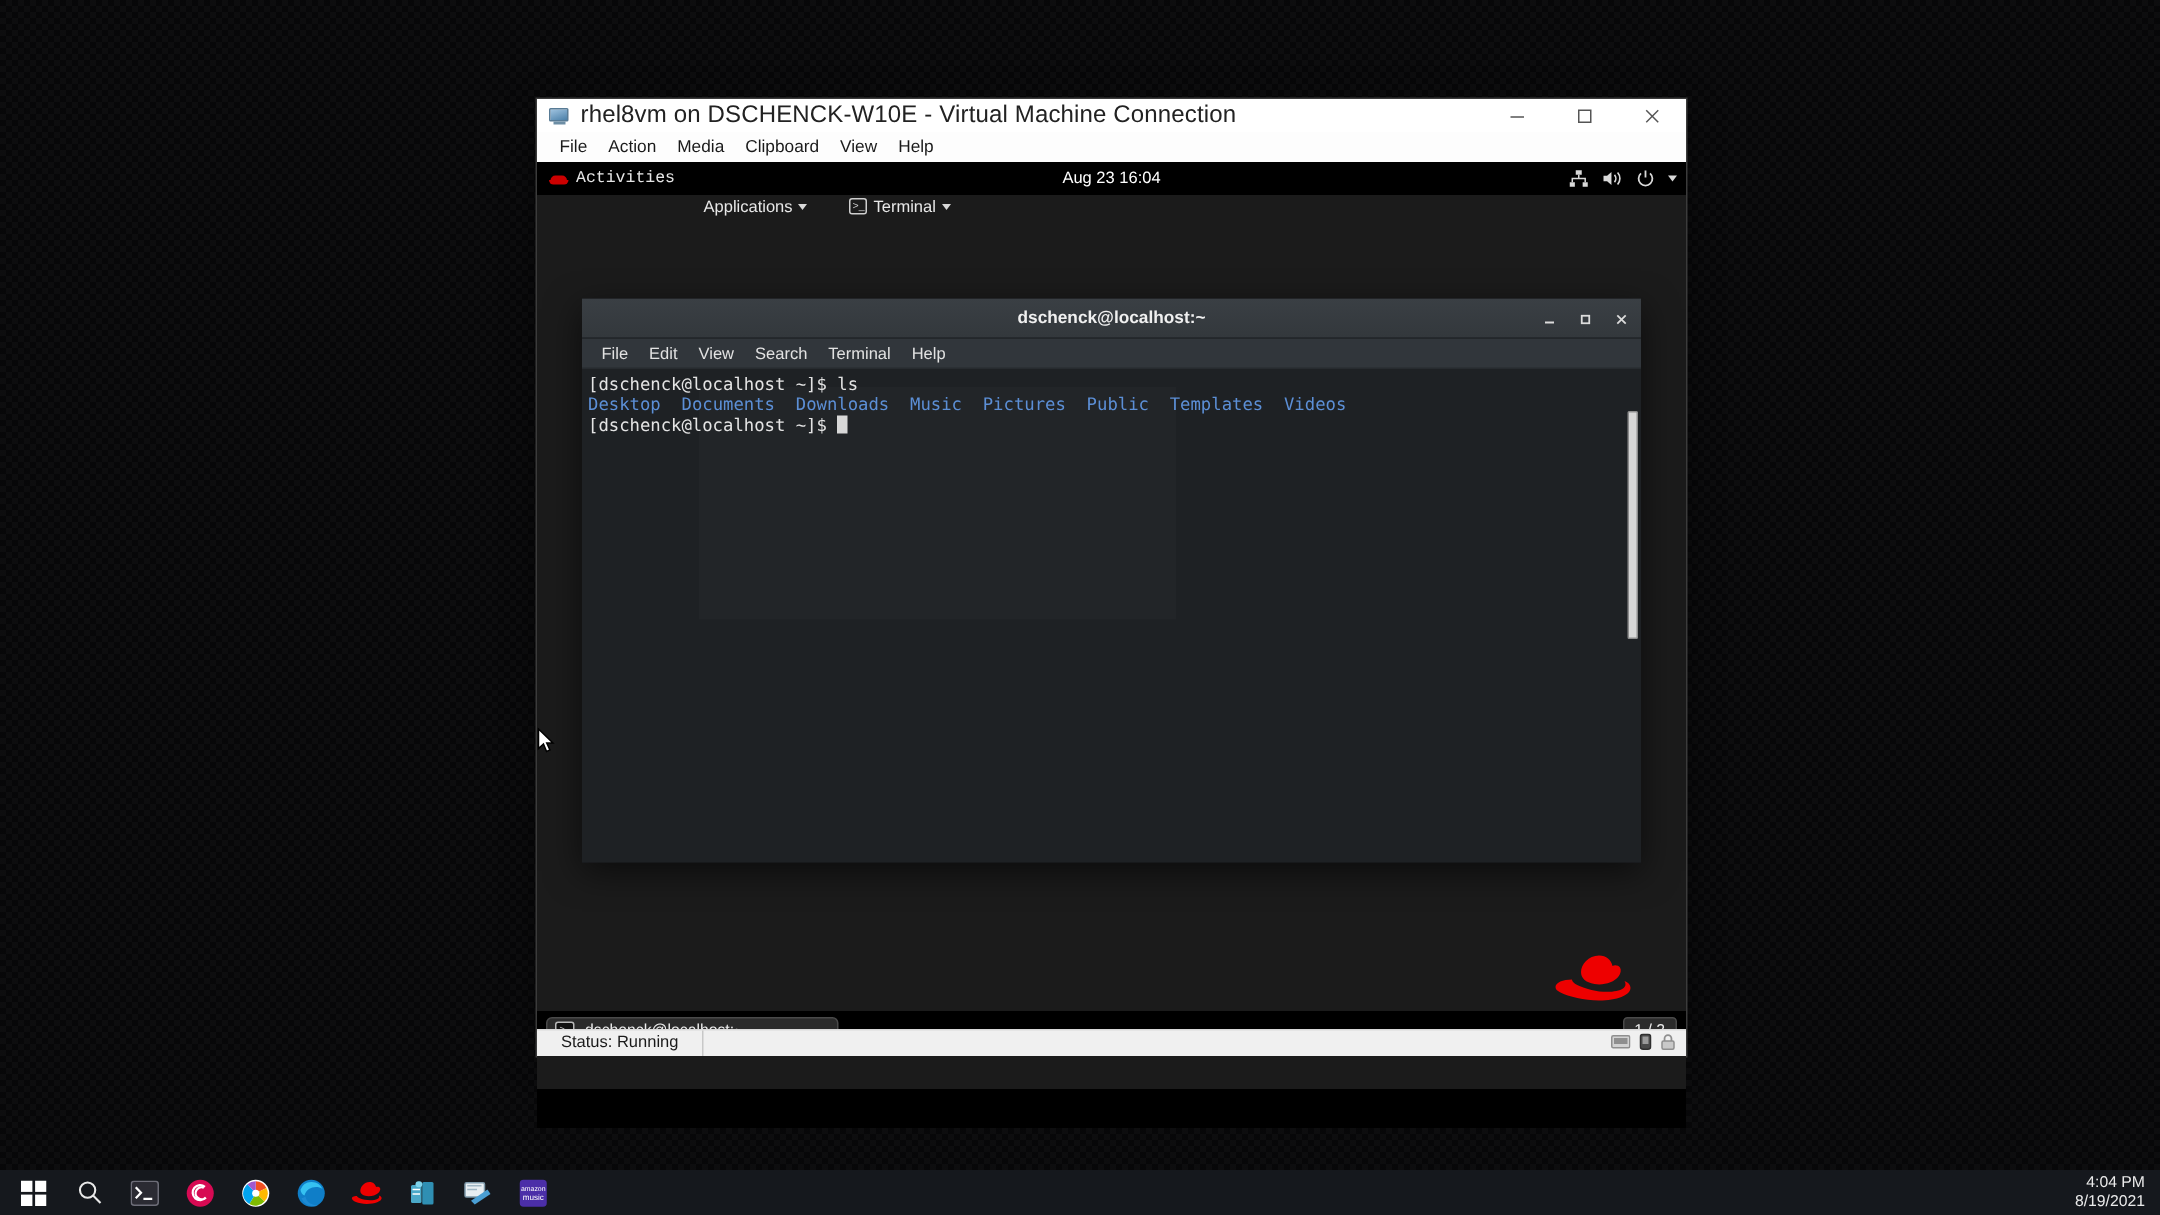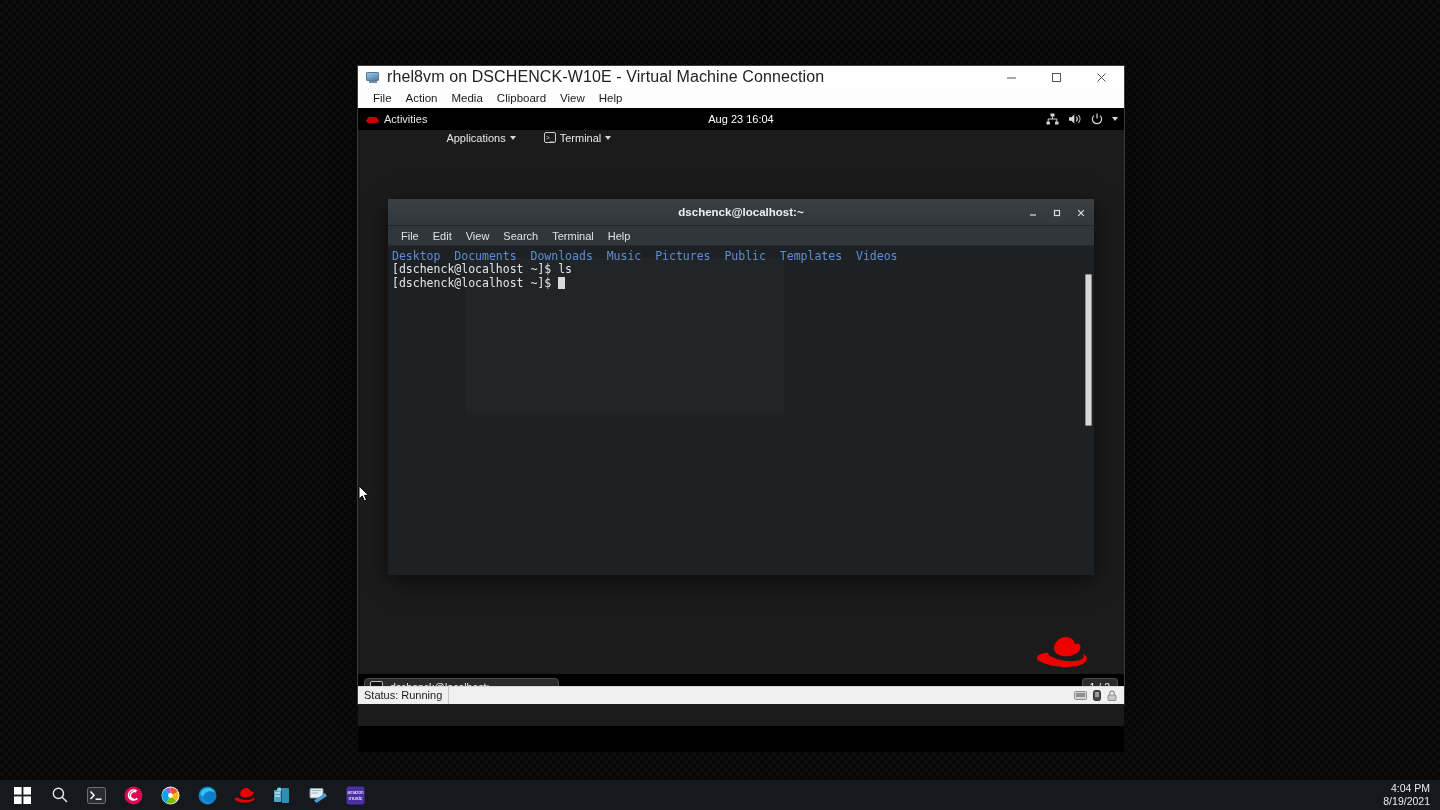--- a/index.html
+++ b/index.html
@@ -92,21 +92,21 @@
 
   
   #gnome-topbar {
     height: 22px; width: 766px;
     background: #000000;
     display: flex; align-items: center;
     color: #e6e6e6;
     font-size: 11px;
     position: relative;
   }
-  #activities-group { display: flex; align-items: center; padding-left: 8px; gap: 5px; }
+  #activities-group { display: flex; align-items: center; padding-left: 8px; gap: 5px; font-family: Liberation Mono, monospace; }
   #rh-dot {
     width: 13px; height: 10px; position: relative; flex:none;
   }
   #rh-dot .hat {
     position:absolute; left:1px; top:3px; width:11px; height:5px;
     background:#cc0000; border-radius: 6px 6px 3px 3px;
   }
   #rh-dot .brim {
     position:absolute; left:0px; top:6px; width:13px; height:3px;
     background:#cc0000; border-radius: 0 0 6px 6px;
@@ -242,21 +242,21 @@
   
   #vm-statusbar {
     position: absolute; left: 0; bottom: 0;
     width: 766px; height: 18px;
     background: #f0f0f0;
     border-top: 1px solid #dadada;
     display: flex; align-items: center;
   }
   #vm-status-text {
     font-size: 11px; color: #1a1a1a;
-    padding: 0 6px;
+    padding: 0 16px;
     border-right: 1px solid #c8c8c8;
     line-height: 17px; height: 17px;
   }
   #vm-status-icons {
     margin-left: auto; display: flex; align-items: center; gap: 6px; padding-right: 7px;
   }
 
   
   #cursor {
     position: absolute; left: 358px; top: 485px; width: 12px; height: 18px;
@@ -406,23 +406,23 @@
             <div class="gt-menu-item">Edit</div>
             <div class="gt-menu-item">View</div>
             <div class="gt-menu-item">Search</div>
             <div class="gt-menu-item">Terminal</div>
             <div class="gt-menu-item">Help</div>
           </div>
 
           <div id="gt-body">
             <div id="gt-shade"></div>
 
+            <div class="tline"><span>[dschenck@localhost ~]$ </span><span>ls</span></div>
+
             <div class="tline"><span class="dirname">Desktop</span>  <span class="dirname">Documents</span>  <span class="dirname">Downloads</span>  <span class="dirname">Music</span>  <span class="dirname">Pictures</span>  <span class="dirname">Public</span>  <span class="dirname">Templates</span>  <span class="dirname">Videos</span></div>
-
-            <div class="tline"><span>[dschenck@localhost ~]$ </span><span>ls</span></div>
 
             <div class="tline"><span>[dschenck@localhost ~]$ </span><span class="cursor-block"></span></div>
 
             <div id="gt-scroll"></div>
           </div>
         </div>
 
         <div id="rhel-brand">
           <span id="rh-logo">
             <svg width="58" height="42" viewBox="0 0 58 42">

